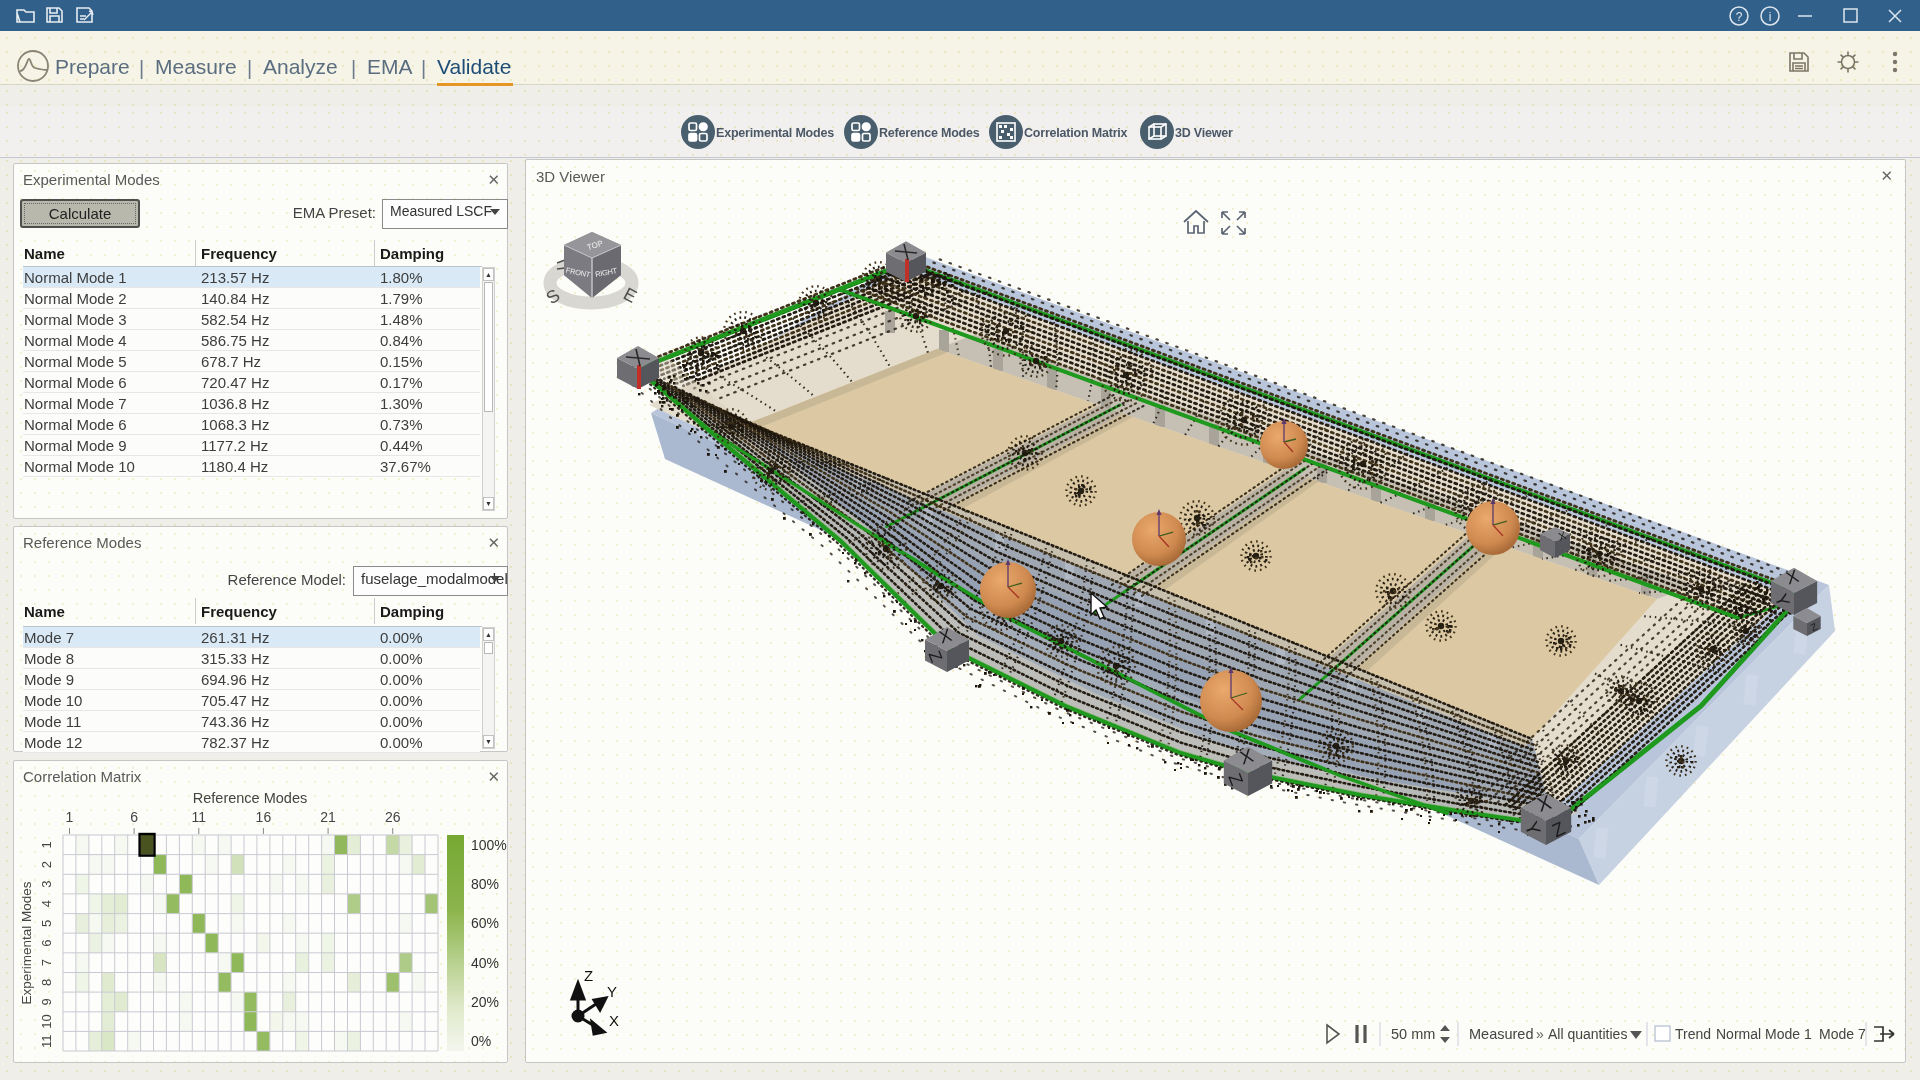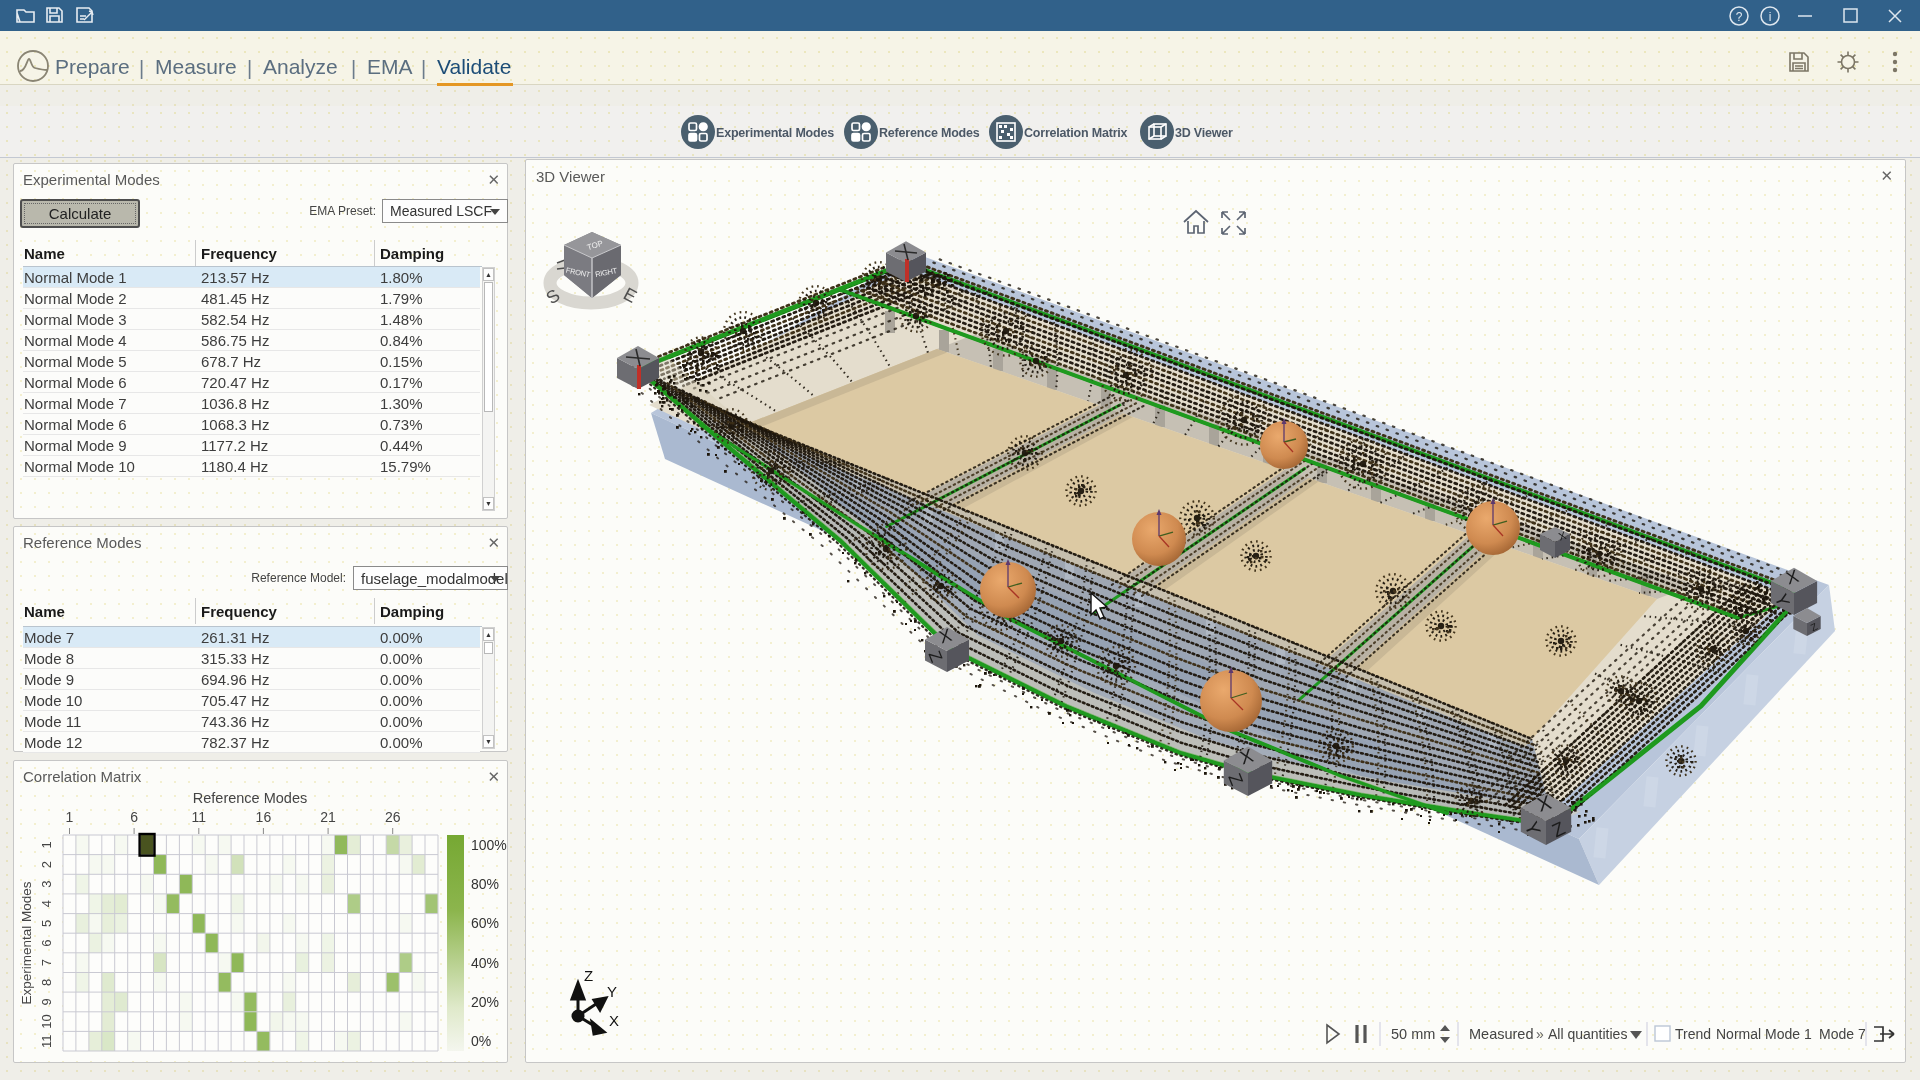--- a/index.html
+++ b/index.html
@@ -10,24 +10,24 @@
 .ptitle{position:absolute;left:9px;top:7px;font-size:15px;color:#595959}
 .pclose{position:absolute;right:7px;top:7px;font-size:15px;color:#666}
 .menu{position:absolute;top:24px;font-size:21px;color:#5b6e80}
 .sep{position:absolute;top:26px;font-size:20px;color:#6b7b8b}
 .hdr{font-weight:bold;font-size:15px;color:#1a1a1a;position:absolute}
 .tbl{position:absolute;left:9px;right:27px;font-size:15px;color:#3d3d3d}
 .tbl div{position:absolute;left:0;right:0;height:21px;border-bottom:1px solid #e7e7e7;background:#fcfcfa}
 .tbl div.sel{background:#d9eaf6}
 .tbl span{position:absolute;top:2px}
 .c1{left:1px}.c2{left:178px}.c3{left:357px}
-.dd{position:absolute;height:24px;border:1px solid #8a8a8a;background:#fdfdfd;font-size:15px;color:#333}
+.dd{position:absolute;height:30px;border:1px solid #8a8a8a;background:#fdfdfd;font-size:15px;color:#333}
 .dd span{position:absolute;left:7px;top:3px;font-size:14px;white-space:nowrap}
 .dd:after{content:"";position:absolute;right:7px;top:9px;border:5px solid transparent;border-top:6px solid #444}
-.lbl{position:absolute;font-size:12px;color:#444}
+.lbl{position:absolute;font-size:15px;color:#444}
 .sb{position:absolute;width:13px;border:1px solid #d0d0d0;background:#f4f4f2}
 .sbb{position:absolute;left:0px;width:11px;height:13px;background:#fdfdfd;border:1px solid #c2c2c2;font-size:7px;color:#333;text-align:center;line-height:12px}
 .sbt{position:absolute;left:1px;width:9px;background:#fff;border:1px solid #b8b8b8}
 .ticon{position:absolute;top:9px;width:34px;height:34px;border-radius:17px;background:#4a5f6e}
 .tlabel{position:absolute;top:20px;font-size:12.5px;font-weight:bold;color:#4c5866;letter-spacing:-0.2px}
 </style></head>
 <body>
 
 <div id="titlebar">
  <svg width="120" height="31" style="position:absolute;left:14px;top:0">
@@ -140,21 +140,21 @@
  <div style="position:absolute;left:360px;top:76px;width:1px;height:26px;background:#ccc"></div>
  <div style="position:absolute;left:9px;top:102px;width:459px;height:1px;background:#b9c4ce"></div>
  <div class="tbl" style="top:103px;height:231px">
       <div class="sel" style="top:0px">
         <span class="c1">Normal Mode 1</span>
         <span class="c2">213.57 Hz</span>
         <span class="c3">1.80%</span>
       </div>
       <div style="top:21px">
         <span class="c1">Normal Mode 2</span>
-        <span class="c2">481.45 Hz</span>
+        <span class="c2">140.84 Hz</span>
         <span class="c3">1.79%</span>
       </div>
       <div style="top:42px">
         <span class="c1">Normal Mode 3</span>
         <span class="c2">582.54 Hz</span>
         <span class="c3">1.48%</span>
       </div>
       <div style="top:63px">
         <span class="c1">Normal Mode 4</span>
         <span class="c2">586.75 Hz</span>
@@ -181,21 +181,21 @@
         <span class="c3">0.73%</span>
       </div>
       <div style="top:168px">
         <span class="c1">Normal Mode 9</span>
         <span class="c2">1177.2 Hz</span>
         <span class="c3">0.44%</span>
       </div>
       <div style="top:189px">
         <span class="c1">Normal Mode 10</span>
         <span class="c2">1180.4 Hz</span>
-        <span class="c3">15.79%</span>
+        <span class="c3">37.67%</span>
       </div>
     </div>
  <div class="sb" style="right:12px;top:103px;height:244px">
    <div class="sbb" style="top:0">▲</div>
    <div class="sbt" style="top:14px;height:130px"></div>
    <div class="sbb" style="bottom:0">▼</div>
  </div>
 </div>
 
 <div class="panel" style="left:13px;top:526px;width:495px;height:226px">

